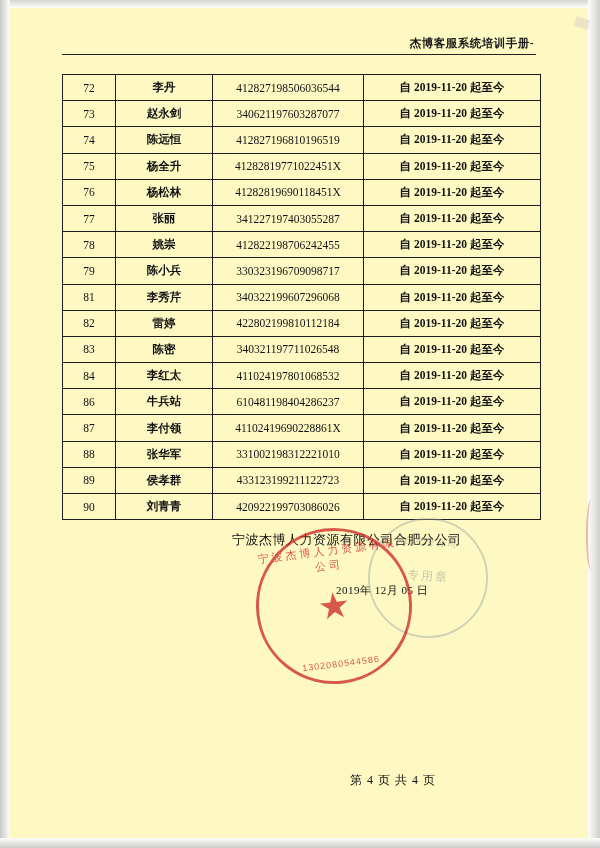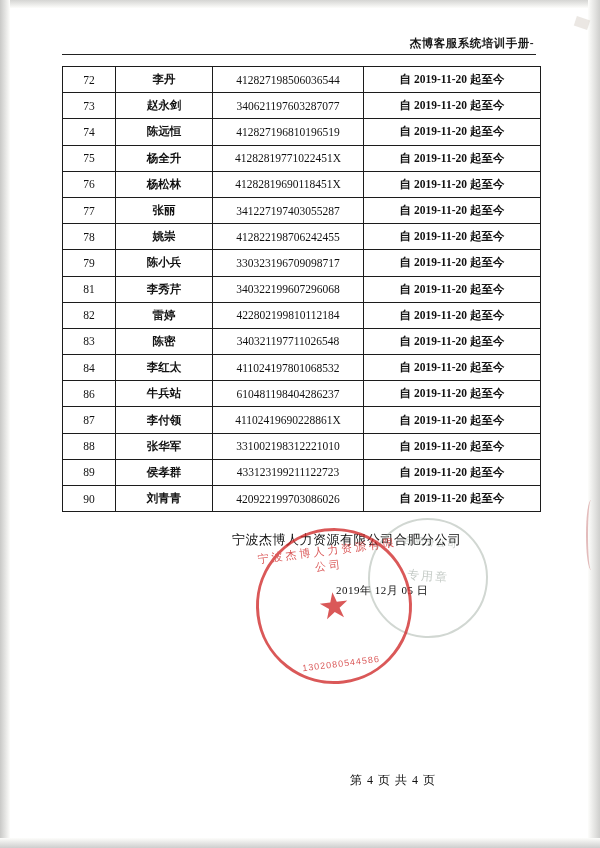--- a/index.html
+++ b/index.html
@@ -4,21 +4,21 @@
 <style>
   html, body {
     margin: 0;
     padding: 0;
     background: #b9b9b9;
   }
   .page {
     position: relative;
     width: 600px;
     height: 848px;
-    background: #ffffff;
+    background: #fef9c3;
     overflow: hidden;
     font-family: "Liberation Serif", serif;
     box-sizing: border-box;
   }
   
   .edge-left {
     position: absolute;
     left: 0; top: 0;
     width: 10px; height: 848px;
     background: linear-gradient(to right, #c9c9c7, #fdfdfb);
@@ -56,21 +56,21 @@
     left: 62px;
     top: 54px;
     width: 474px;
     height: 1px;
     background: #222;
   }
 
   .table-wrap {
     position: absolute;
     left: 62px;
-    top: 66px;
+    top: 74px;
     width: 474px;
   }
   table.roster {
     border-collapse: collapse;
     width: 474px;
     table-layout: fixed;
   }
   table.roster td {
     border: 1px solid #1c1c1c;
     height: 25.2px;

